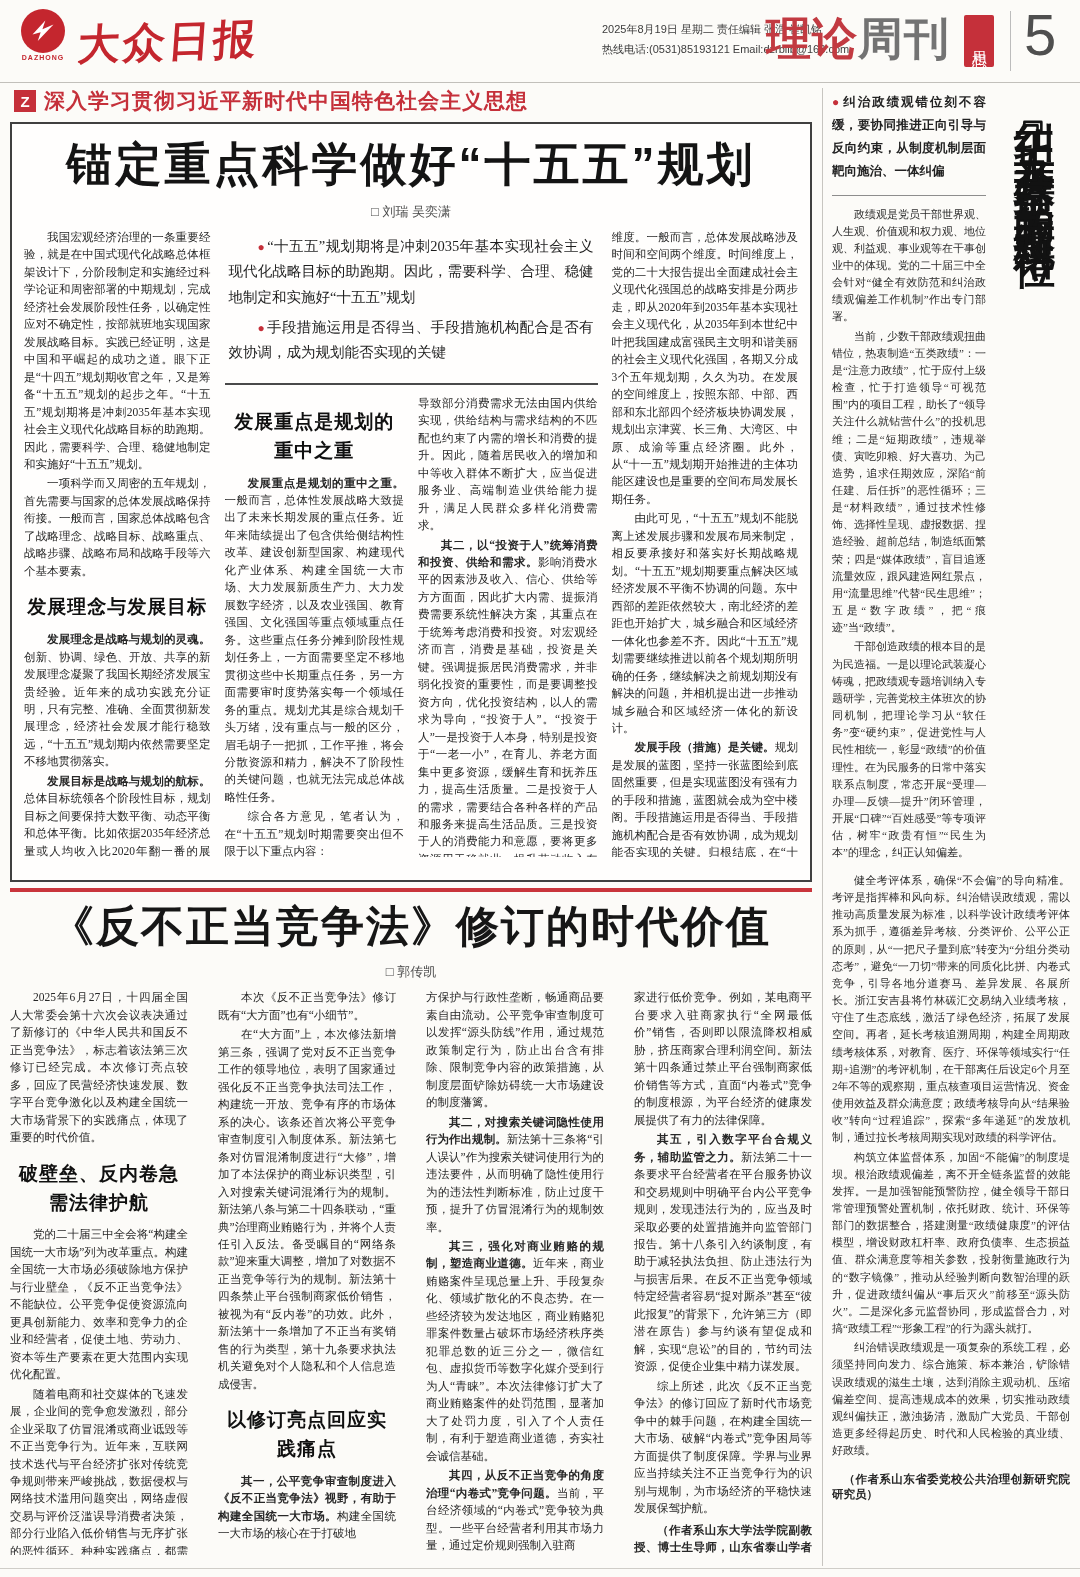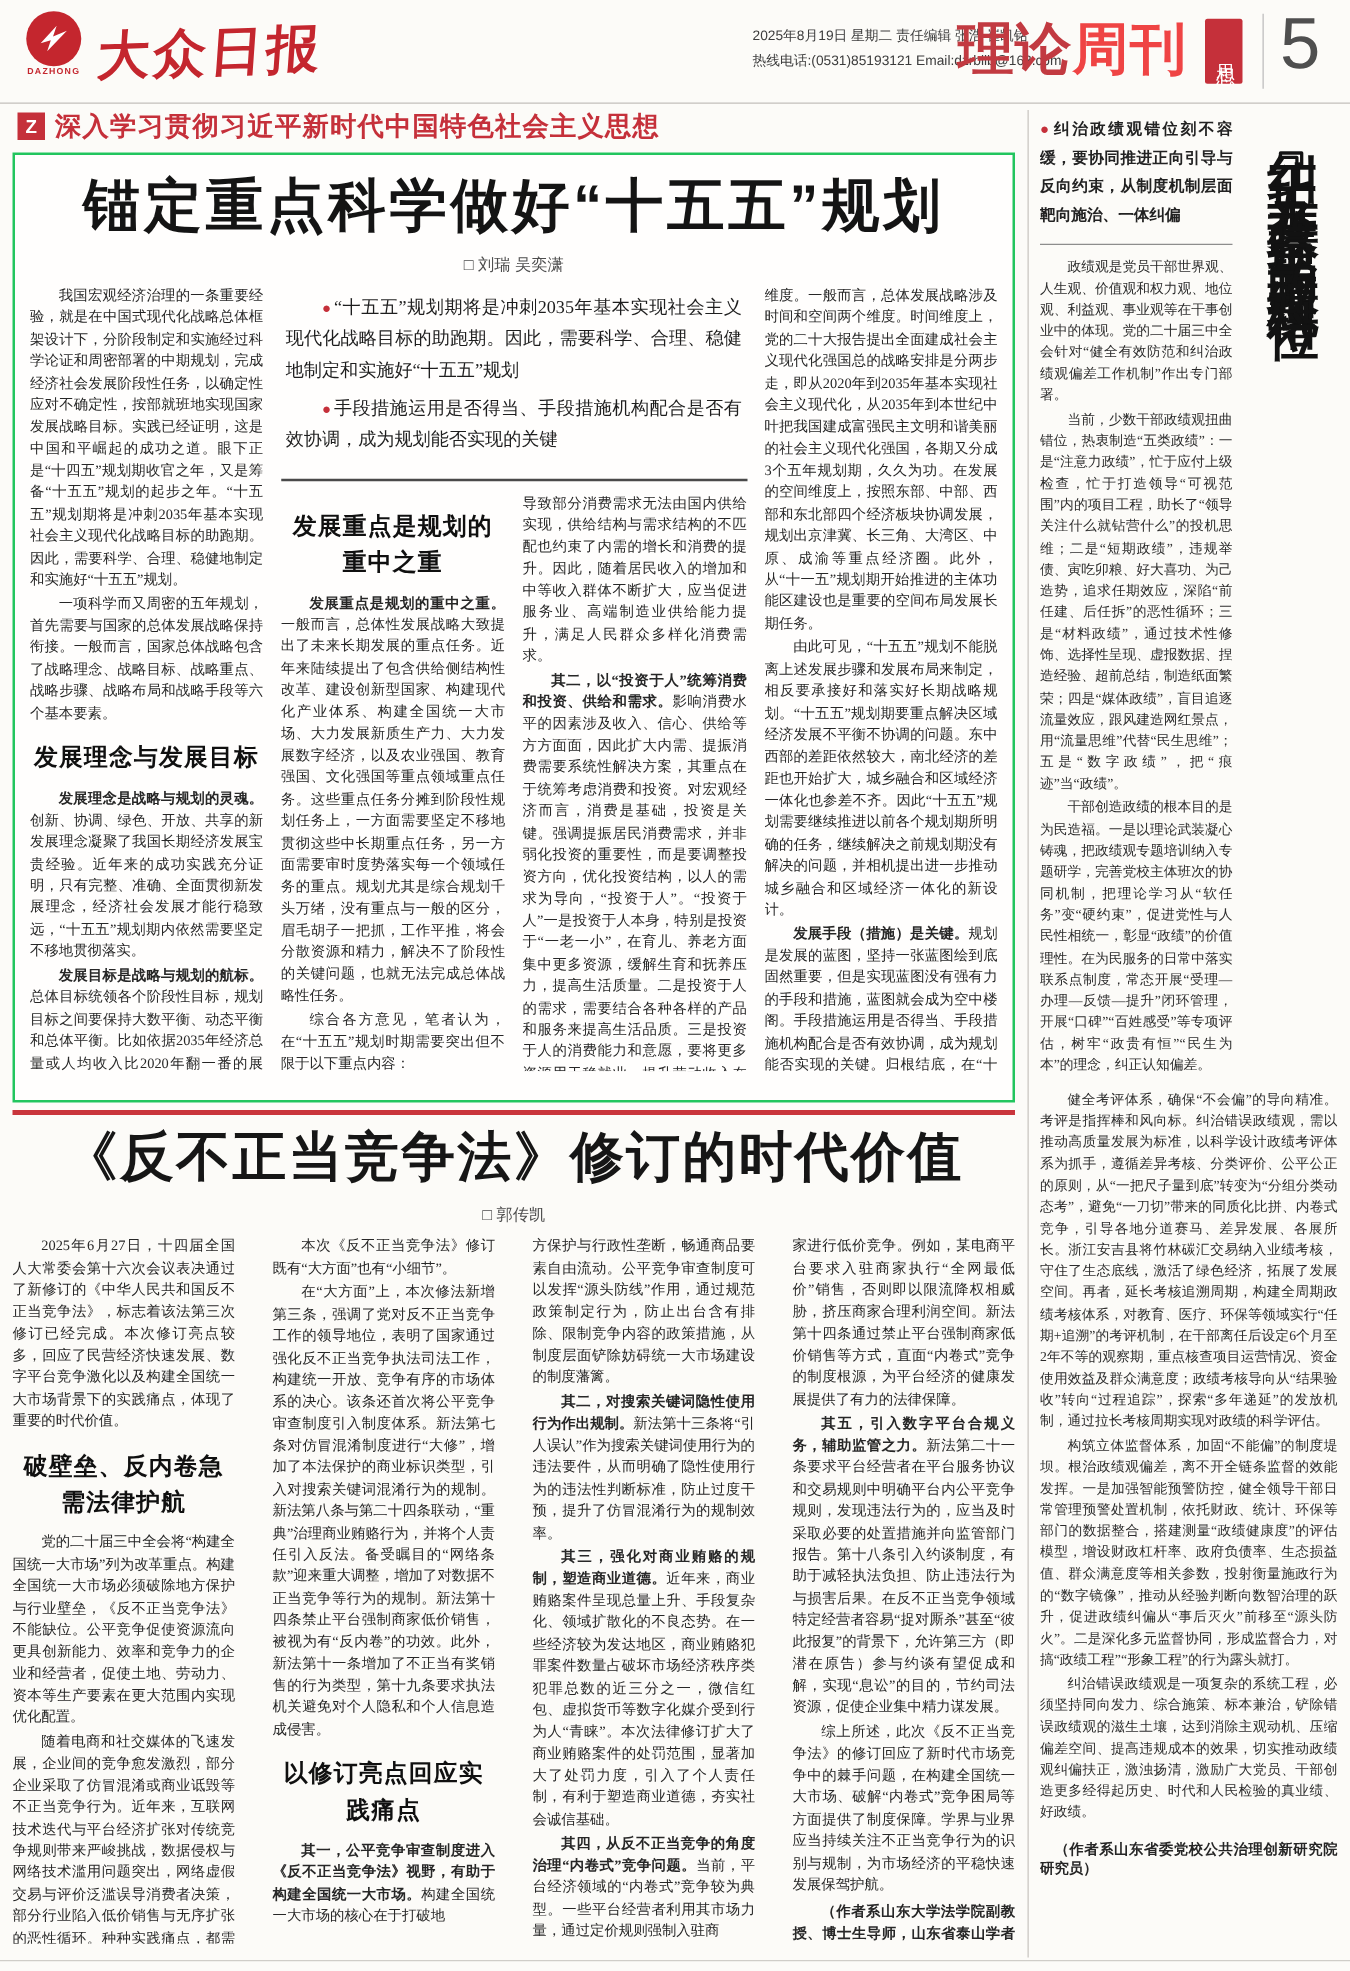--- a/index.html
+++ b/index.html
@@ -10,33 +10,33 @@
   }
   
   .hdr{position:absolute;top:0;left:0;width:1080px;height:82px;border-bottom:1px solid #c2c0bb;}
   .logo{position:absolute;left:16px;top:9px;width:54px;text-align:center;}
   .logo-circle{width:44px;height:44px;border-radius:50%;background:#c4262e;margin:0 auto;display:flex;align-items:center;justify-content:center;}
   .logo-en{font-size:7px;color:#c4262e;font-weight:bold;letter-spacing:1px;font-family:"Liberation Sans",sans-serif;display:block;margin-top:1px;}
   .masthead-cn{position:absolute;left:78px;top:14px;font-size:42px;font-weight:bold;color:#c4262e;letter-spacing:3px;transform:skewX(-6deg) rotate(-2deg);font-family:"Liberation Serif",serif;}
   .meta{position:absolute;left:602px;top:19px;font-size:11px;color:#3c3c3c;line-height:1.85;font-family:"Liberation Sans",sans-serif;}
   .section-title{position:absolute;left:766px;top:16px;font-size:45px;font-weight:900;letter-spacing:1px;font-family:"Liberation Sans",sans-serif;line-height:1;}
   .sec-red{color:#c23a41;}
-  .sec-gray{color:#ef4444;text-align:right;}
+  .sec-gray{color:#737373;text-align:right;}
   .badge{position:absolute;left:964px;top:15px;width:30px;height:52px;background:#c5303a;color:#fff;border-radius:2px;
     writing-mode:vertical-rl;text-orientation:upright;font-size:15px;letter-spacing:2px;
     display:flex;align-items:center;justify-content:center;font-family:"Liberation Sans",sans-serif;}
   .vdiv{position:absolute;left:1010px;top:11px;width:1px;height:60px;background:#bcbcbc;}
   .pagenum{position:absolute;left:1024px;top:6px;font-size:58px;color:#4f4f4f;font-weight:400;font-family:"Liberation Sans",sans-serif;line-height:1;}
   
   .banner{position:absolute;left:14px;top:88px;display:flex;align-items:center;gap:8px;height:26px;}
   .banner-logo{width:22px;height:22px;background:#c5303a;color:#fff;font-weight:900;font-size:15px;
     display:flex;align-items:center;justify-content:center;font-family:"Liberation Sans",sans-serif;}
   .banner-text{font-size:21px;font-weight:800;color:#c5303a;letter-spacing:1px;font-family:Liberation Mono, monospace;}
   
-  .lead-box{position:absolute;left:10px;top:122px;width:802px;height:760px;border:2px solid #22c55e;background:#fffefd;
+  .lead-box{position:absolute;left:10px;top:122px;width:802px;height:760px;border:2px solid #404040;background:#fffefd;
     box-sizing:border-box;padding:4px 12px;}
   .lead-headline{margin:10px 0 0;text-align:center;font-size:46px;font-weight:900;color:#141414;letter-spacing:3px;
     font-family:"Liberation Sans",sans-serif;line-height:1.15;}
   .byline{text-align:center;font-size:13px;color:#4d4d4d;margin:12px 0 8px;font-family:"Liberation Sans",sans-serif;}
   .lead-content{display:flex;gap:14px;height:628px;overflow:hidden;}
   .col{flex:1;min-width:0;overflow:hidden;font-size:11.5px;line-height:1.52;text-align:justify;color:#272727;}
   .midwrap{flex:2;min-width:0;display:flex;flex-direction:column;}
   .bullets{padding:0 4px 12px;border-bottom:2px solid #4a4a4a;margin-bottom:10px;}
   .bullet{margin:5px 0;font-size:14.5px;line-height:1.75;color:#1e1e1e;text-indent:2em;text-align:justify;}
   .dot{color:#c5303a;font-size:12px;margin-right:2px;}
@@ -52,21 +52,21 @@
   .second{position:absolute;left:10px;top:898px;width:802px;height:666px;overflow:hidden;}
   .second-headline{margin:4px 0 0;text-align:center;font-size:43px;font-weight:900;color:#161616;letter-spacing:2px;
     font-family:"Liberation Sans",sans-serif;line-height:1.15;}
   .second-content{display:flex;gap:30px;height:566px;overflow:hidden;margin-top:4px;}
   
   .v-sep{position:absolute;left:822px;top:88px;width:1px;height:1478px;background:#c7c5c0;}
   .right-col{position:absolute;left:832px;top:90px;width:238px;height:1482px;overflow:hidden;}
   .top-row{display:flex;height:772px;}
   .r-left{width:154px;margin-right:8px;min-width:0;display:flex;flex-direction:column;}
   .r-bullet{font-size:12.5px;font-weight:700;line-height:1.85;color:#222;padding:2px 0 10px;border-bottom:1px solid #8d8d8d;
-    text-align:justify;font-family:Liberation Sans, sans-serif;}
+    text-align:justify;font-family:Liberation Mono, monospace;}
   .r-text{flex:1;overflow:hidden;margin-top:10px;font-size:11px;line-height:1.56;text-align:justify;color:#2c2c2c;}
   .v-wrap{flex:1;min-width:0;writing-mode:vertical-rl;text-orientation:upright;height:100%;overflow:hidden;}
   .v-headline{font-size:41px;font-weight:900;color:#121212;letter-spacing:9px;line-height:1.75;
     font-family:"Liberation Serif",serif;}
   .v-byline{font-size:13px;color:#333;margin-top:428px;letter-spacing:5px;line-height:2.4;}
   .r-body{margin-top:10px;height:592px;overflow:hidden;font-size:11px;line-height:1.56;text-align:justify;color:#2c2c2c;}
   .r-author{font-weight:700;font-size:11.5px;margin:8px 0 0;text-indent:1em;text-align:justify;}
   .footer-rule{position:absolute;left:0;top:1568px;width:1080px;height:1px;background:#cfcdc8;}
 </style>
 </head>

